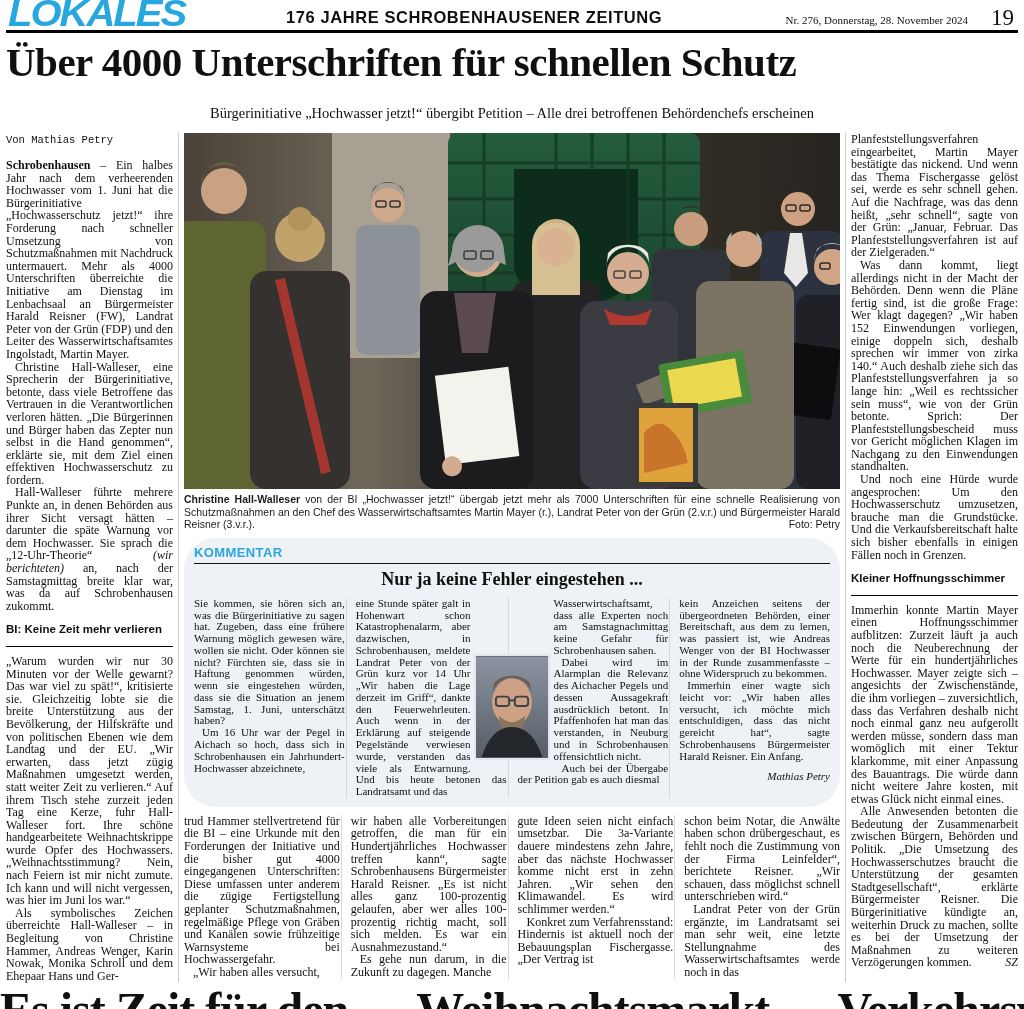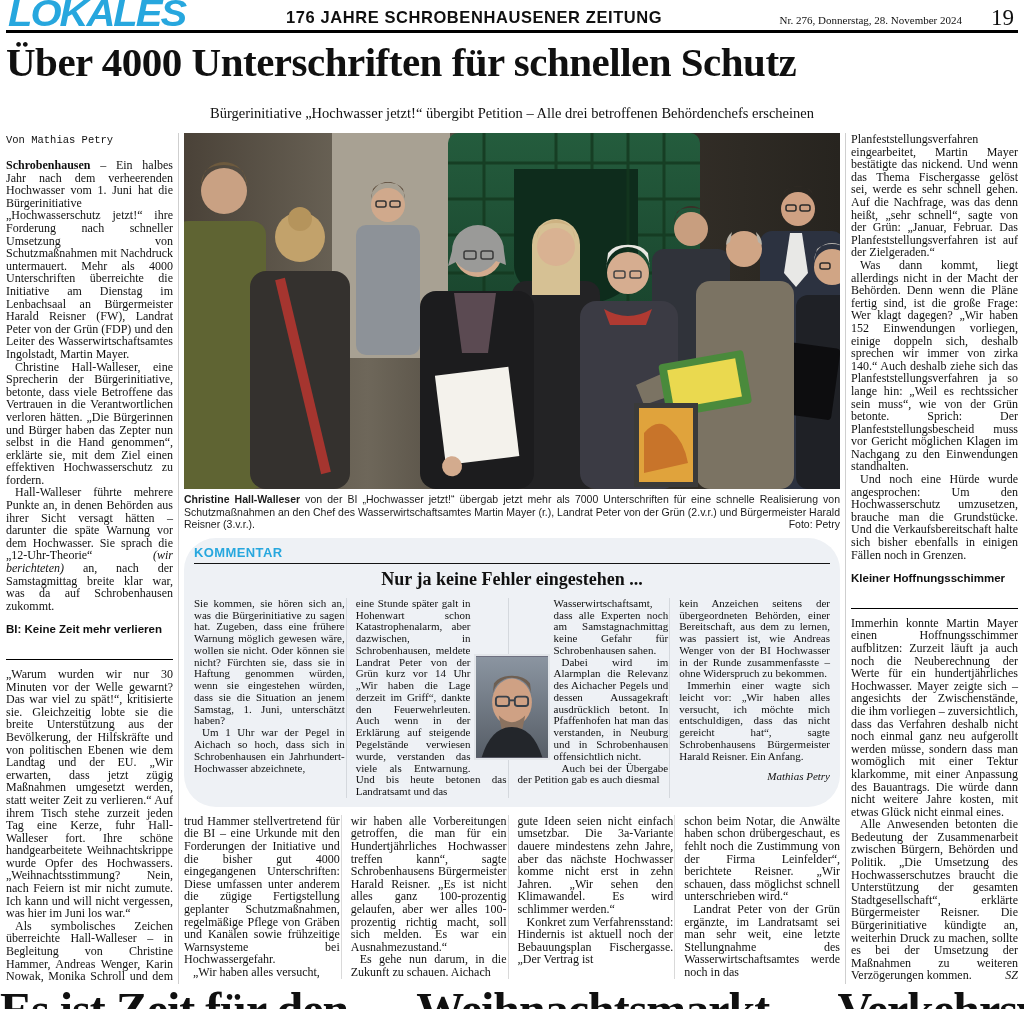--- a/index.html
+++ b/index.html
@@ -16,38 +16,38 @@
     position:absolute; left:2px; top:-5px;
     font-family:"Liberation Sans", sans-serif; font-weight:bold; font-style:italic;
     font-size:40px; line-height:1; letter-spacing:-2px; color:#27a7de;
     transform:scaleY(.92); transform-origin:top left;
   }
   .anniversary {
     position:absolute; left:280px; top:8px;
     font-family:"Liberation Sans", sans-serif; font-weight:bold; font-size:17px;
     letter-spacing:.6px; transform:scaleX(.97); transform-origin:left top; white-space:nowrap;
   }
-  .issue { position:absolute; right:56px; top:14px; font-size:11px; white-space:nowrap; }
+  .issue { position:absolute; right:50px; top:14px; font-size:11px; white-space:nowrap; }
   .pagenum { position:absolute; right:4px; top:5px; font-size:23px; }
 
   
   .headline { margin-top:8px; text-align:left; font-weight:bold; font-size:41px; line-height:1.05; letter-spacing:-.5px; }
   .subheadline { margin-top:21px; text-align:center; font-size:14.5px; }
 
   
   .grid { display:flex; margin-top:11px; align-items:stretch; }
   .col-side { width:167px; flex:none; }
   .col-mid { flex:1; margin:0 5px; padding:0 5px; border-left:1px solid #cfcfcf; border-right:1px solid #cfcfcf; }
 
   .byline { font-family:Liberation Mono, monospace; font-size:10.5px; margin:1px 0 13px; }
   .bodytext p { font-size:12px; line-height:1.05; text-align:justify; hyphens:auto; -webkit-hyphens:auto; overflow-wrap:break-word; }
   .bodytext p.ind { text-indent:9px; }
   .colhead {
     font-family:"Liberation Sans", sans-serif; font-weight:bold; font-size:11.5px; line-height:1.18;
-    margin:11px 0 8px; padding-bottom:22px; border-bottom:1.5px solid #000;
+    margin:11px 0 8px; padding-bottom:9px; border-bottom:1.5px solid #000;
   }
   .endsig { float:right; font-style:italic; }
 
   
   .photo { height:356px; position:relative; overflow:hidden; background:#2b2824; }
   .photo svg { display:block; width:100%; height:100%; }
 
   .caption { margin-top:4px; font-family:"Liberation Sans", sans-serif; font-size:10.5px; line-height:1.2; text-align:justify; color:#1b1b1b; }
   .caption .credit { float:right; }
 
@@ -236,21 +236,21 @@
         <span class="credit">Foto: Petry</span>
       </div>
 
       <div class="kommentar">
         <div class="klabel">KOMMENTAR</div>
         <div class="krule"></div>
         <div class="khead">Nur ja keine Fehler eingestehen ...</div>
         <div class="kcols">
           <div class="kcol">
             <p>Sie kommen, sie hören sich an, was die Bürgerinitiative zu sagen hat. Zugeben, dass eine frühere Warnung möglich gewesen wäre, wollen sie nicht. Oder können sie nicht? Fürchten sie, dass sie in Haftung genommen würden, wenn sie eingestehen würden, dass sie die Situation an jenem Samstag, 1. Juni, unterschätzt haben?</p>
-            <p class="ind">Um 1 Uhr war der Pegel in Aichach so hoch, dass sich in Schrobenhausen ein Jahrhundert-Hochwasser abzeichnete,</p>
+            <p class="ind">Um 16 Uhr war der Pegel in Aichach so hoch, dass sich in Schrobenhausen ein Jahrhundert-Hochwasser abzeichnete,</p>
           </div>
           <div class="kcol">
             <div class="spacer-r"></div>
             <p>eine Stunde später galt in Hohenwart schon Katastrophenalarm, aber dazwischen, in Schrobenhausen, meldete Landrat Peter von der Grün kurz vor 14 Uhr „Wir haben die Lage derzeit im Griff“, dankte den Feuerwehrleuten. Auch wenn in der Erklärung auf steigende Pegelstände verwiesen wurde, verstanden das viele als Entwarnung. Und bis heute betonen das Landratsamt und das</p>
           </div>
           <div class="kcol">
             <div class="spacer-l"></div>
             <p>Wasserwirtschaftsamt, dass alle Experten noch am Samstagnachmittag keine Gefahr für Schrobenhausen sahen.</p>
             <p class="ind">Dabei wird im Alarmplan die Relevanz des Aichacher Pegels und dessen Aussagekraft ausdrücklich betont. In Pfaffenhofen hat man das verstanden, in Neuburg und in Schrobenhausen offensichtlich nicht.</p>
             <p class="ind">Auch bei der Übergabe der Petition gab es auch diesmal</p>
@@ -282,21 +282,21 @@
         </div>
       </div>
 
       <div class="contcols">
         <div class="ccol">
           <p>trud Hammer stellvertretend für die BI – eine Urkunde mit den Forderungen der Initiative und die bisher gut 4000 eingegangenen Unterschriften: Diese umfassen unter anderem die zügige Fertigstellung geplanter Schutzmaßnahmen, regelmäßige Pflege von Gräben und Kanälen sowie frühzeitige Warnsysteme bei Hochwassergefahr.</p>
           <p class="ind">„Wir haben alles versucht,</p>
         </div>
         <div class="ccol">
           <p>wir haben alle Vorbereitungen getroffen, die man für ein Hundertjährliches Hochwasser treffen kann“, sagte Schrobenhausens Bürgermeister Harald Reisner. „Es ist nicht alles ganz 100-prozentig gelaufen, aber wer alles 100-prozentig richtig macht, soll sich melden. Es war ein Ausnahmezustand.“</p>
-          <p class="ind">Es gehe nun darum, in die Zukunft zu schauen. Aichach</p>
+          <p class="ind">Es gehe nun darum, in die Zukunft zu dagegen. Manche</p>
         </div>
         <div class="ccol">
           <p>gute Ideen seien nicht einfach umsetzbar. Die 3a-Variante dauere mindestens zehn Jahre, aber das nächste Hochwasser komme nicht erst in zehn Jahren. „Wir sehen den Klimawandel. Es wird schlimmer werden.“</p>
           <p class="ind">Konkret zum Verfahrensstand: Hindernis ist aktuell noch der Bebauungsplan Fischergasse. „Der Vertrag ist</p>
         </div>
         <div class="ccol">
           <p>schon beim Notar, die Anwälte haben schon drübergeschaut, es fehlt noch die Zustimmung von der Firma Leinfelder“, berichtete Reisner. „Wir schauen, dass möglichst schnell unterschrieben wird.“</p>
           <p class="ind">Landrat Peter von der Grün ergänzte, im Landratsamt sei man sehr weit, eine letzte Stellungnahme des Wasserwirtschaftsamtes werde noch in das</p>
         </div>
       </div>

